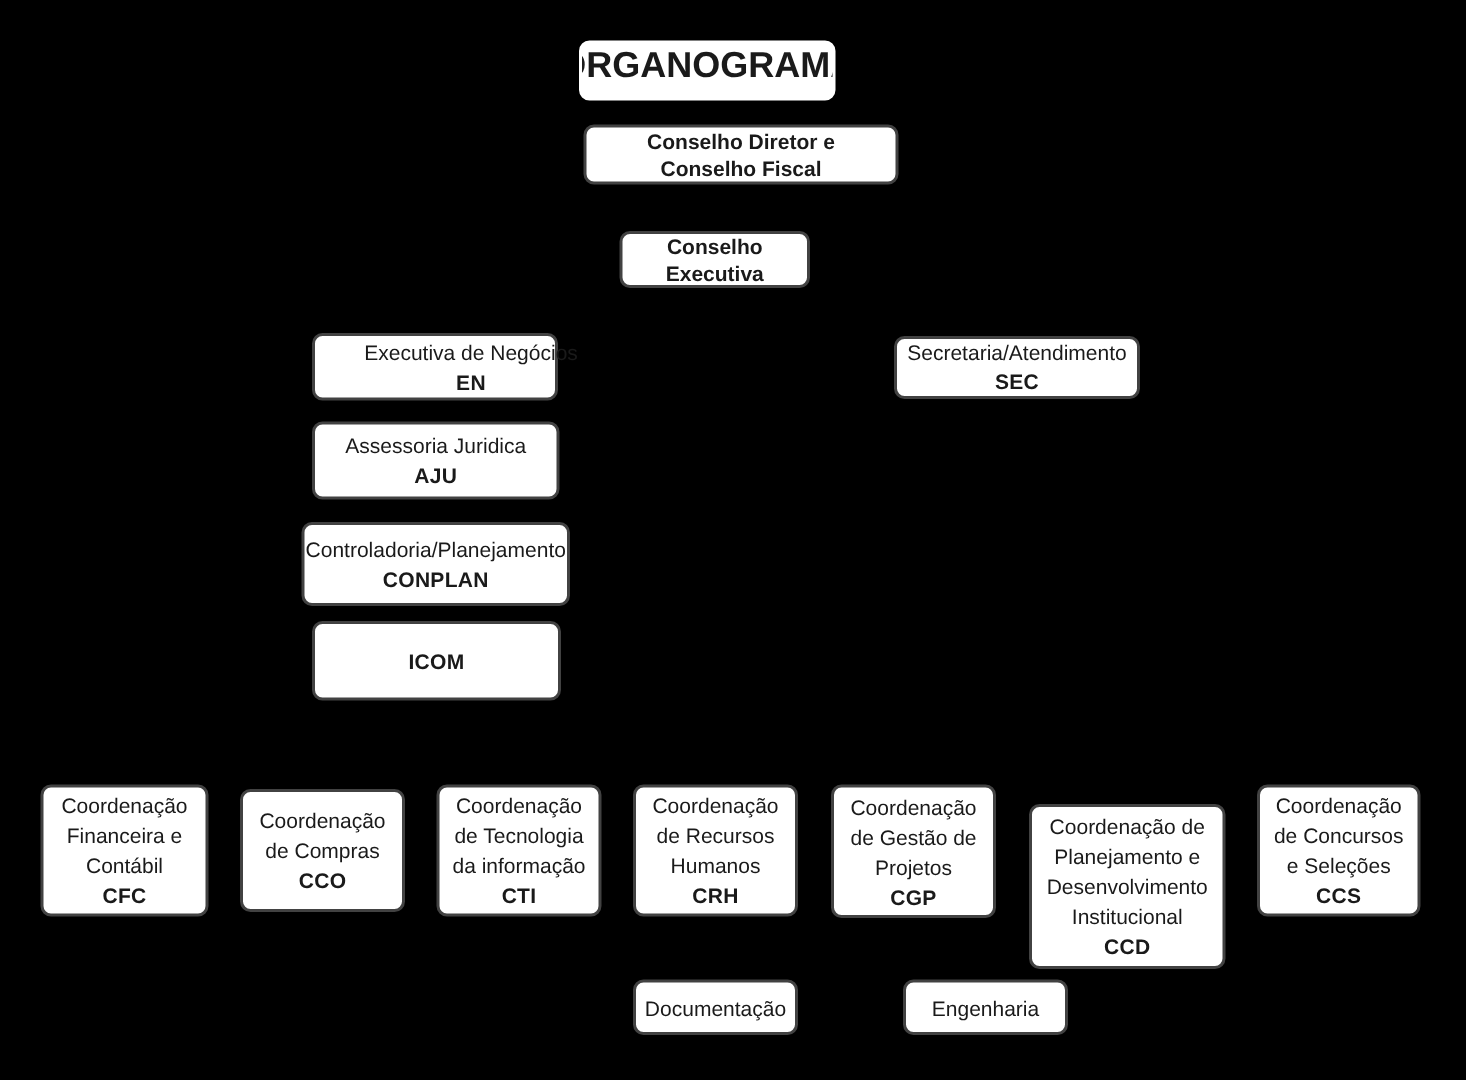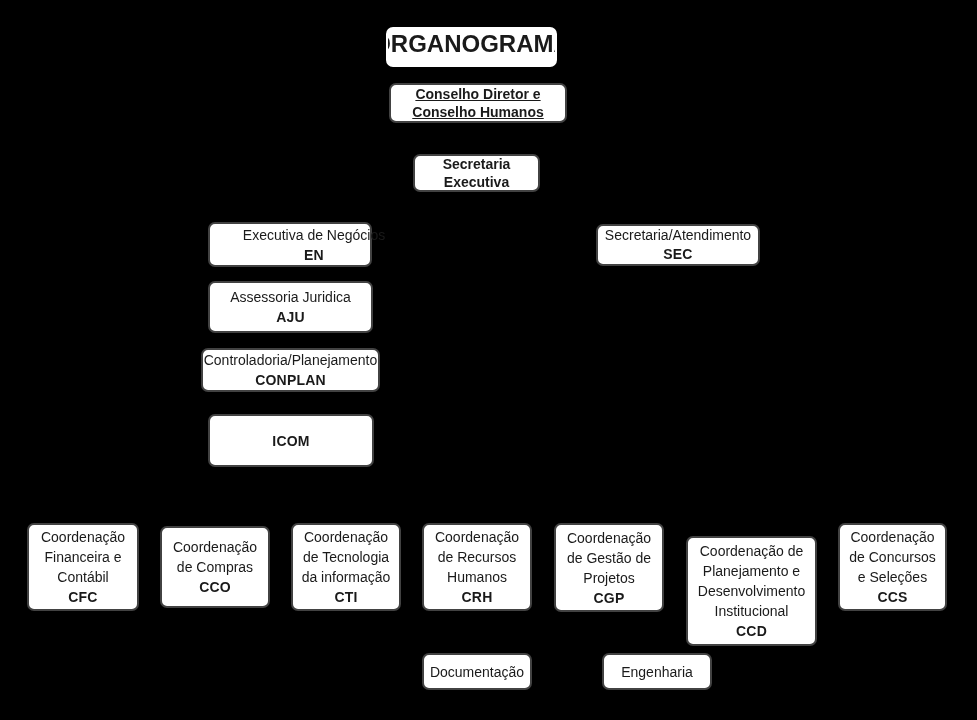--- a/index.html
+++ b/index.html
@@ -15,26 +15,26 @@
     color:#1a1a1a;
     display:flex;flex-direction:column;align-items:center;justify-content:center;
     text-align:center;font-size:14px;line-height:20px;
   }
   .ln{white-space:nowrap;}
   .abbr{font-weight:bold;letter-spacing:.2px;}
   .bold .ln{font-weight:bold;}
 
   .b-title{left:386px;top:27px;width:171px;height:40px;
     font-size:24px;font-weight:bold;overflow:hidden;padding-bottom:7px;border-color:#ffffff;}
-  .b-conselho{left:389px;top:83px;width:178px;height:40px;line-height:18px;text-decoration:underline;}
+  .b-conselho{left:389px;top:83px;width:210px;height:40px;line-height:18px;}
   .b-diretoria{left:413px;top:154px;width:127px;height:38px;line-height:18px;}
   .b-en{left:208px;top:222px;width:164px;height:45px;padding-left:48px;}
   .b-sec{left:596px;top:224px;width:164px;height:42px;line-height:19px;align-items:center;}
   .b-aju{left:208px;top:281px;width:165px;height:52px;}
-  .b-conplan{left:201px;top:348px;width:179px;height:44px;}
+  .b-conplan{left:201px;top:348px;width:179px;height:56px;}
   .b-icom{left:208px;top:414px;width:166px;height:53px;}
   .b-cfc{left:27px;top:523px;width:112px;height:88px;}
   .b-cco{left:160px;top:526px;width:110px;height:82px;}
   .b-cti{left:291px;top:523px;width:110px;height:88px;}
   .b-crh{left:422px;top:523px;width:110px;height:88px;}
   .b-cgp{left:554px;top:523px;width:110px;height:89px;}
   .b-ccd{left:686px;top:524px;width:131px;height:110px;margin-top:12px;}
   .b-ccs{left:838px;top:523px;width:109px;height:88px;}
   .b-doc{left:422px;top:653px;width:110px;height:37px;}
   .b-eng{left:554px;top:653px;width:110px;height:37px;margin-left:48px;}
@@ -43,25 +43,25 @@
 <body>
 
 <div class="canvas">
 
   <div class="node b-title">
     <div class="ln">ORGANOGRAMA</div>
   </div>
 
   <div class="node b-conselho bold">
     <div class="ln">Conselho Diretor e</div>
-    <div class="ln">Conselho Humanos</div>
+    <div class="ln">Conselho Fiscal</div>
   </div>
 
   <div class="node b-diretoria bold">
-    <div class="ln">Secretaria</div>
+    <div class="ln">Conselho</div>
     <div class="ln">Executiva</div>
   </div>
 
   <div class="node b-en">
     <div class="ln">Executiva de Negócios</div>
     <div class="ln abbr">EN</div>
   </div>
 
   <div class="node b-sec">
     <div class="ln">Secretaria/Atendimento</div>

